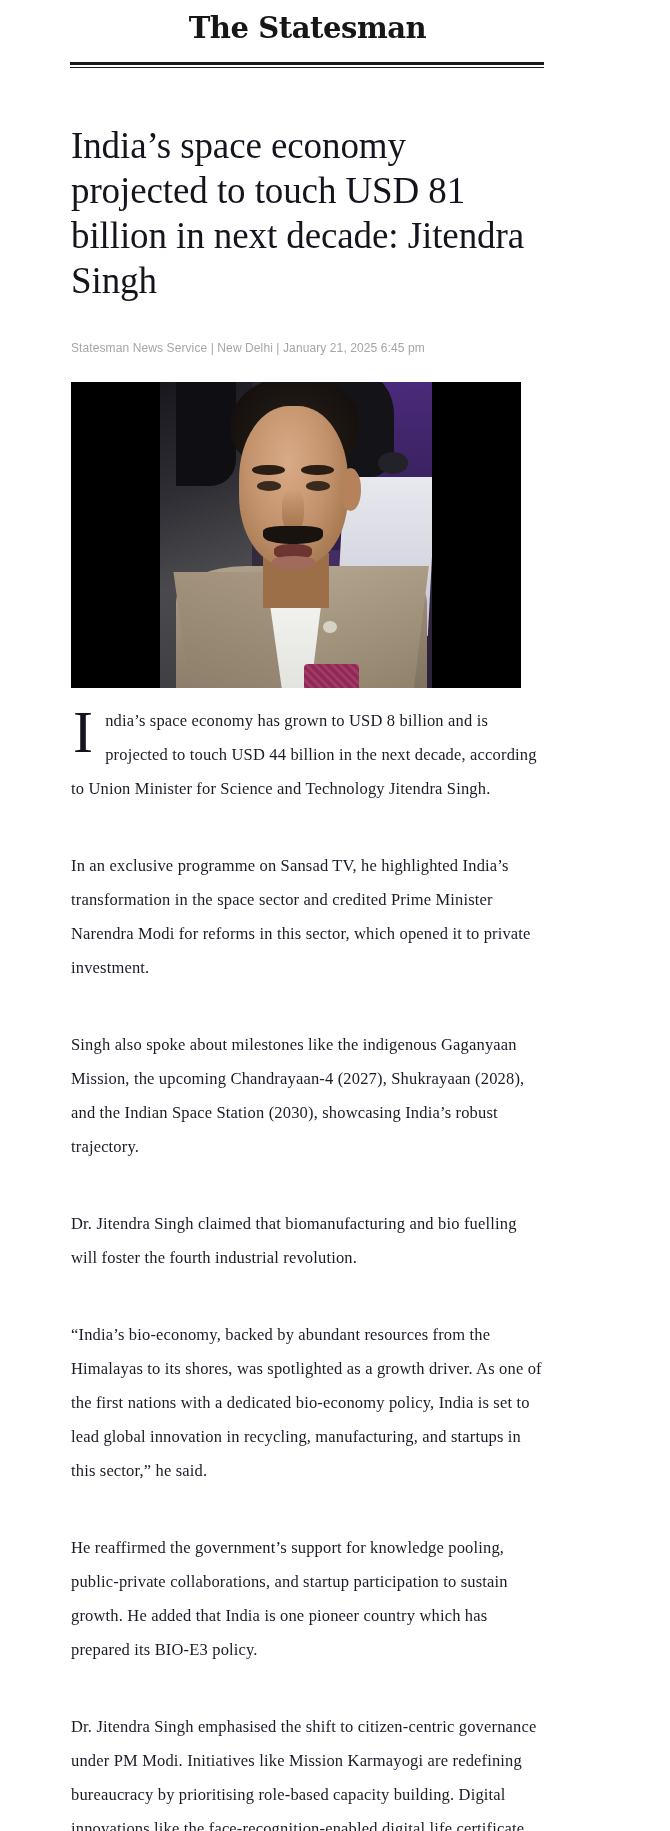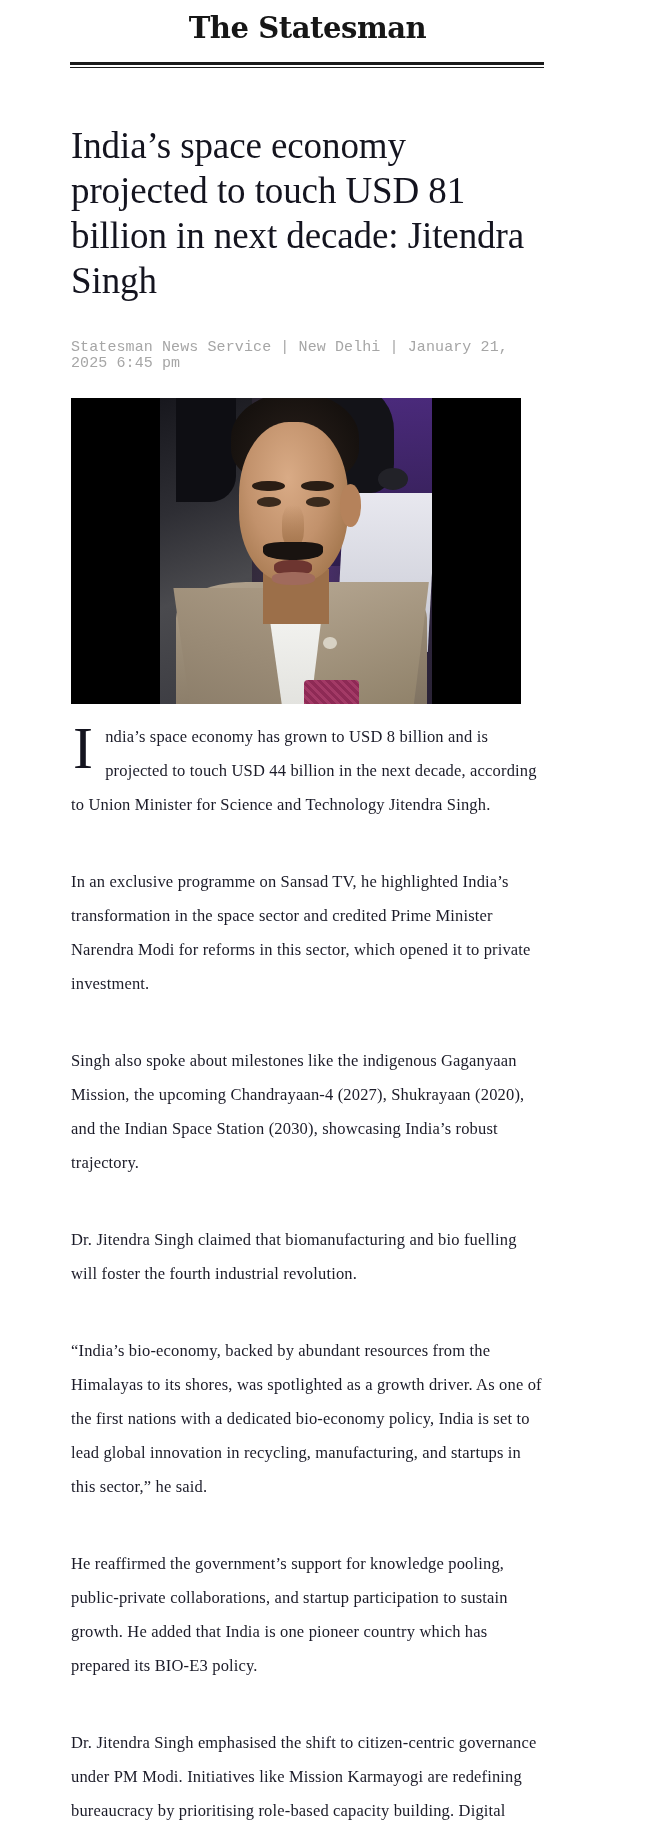--- a/index.html
+++ b/index.html
@@ -65,22 +65,22 @@
     font-family: "Liberation Serif", "DejaVu Serif", serif;
     font-weight: 400;
     font-size: 37px;
     line-height: 45px;
     letter-spacing: -0.1px;
     color: #14141f;
   }
 
   .byline {
     margin-top: 37px;
-    font-family: Liberation Mono, monospace;
-    font-size: 15px;
+    font-family: Liberation Sans, sans-serif;
+    font-size: 12px;
     line-height: 16px;
     color: #a6a6a6;
     letter-spacing: 0.1px;
   }
 
   
   .hero {
     margin-top: 26px;
     width: 450px;
     height: 306px;
@@ -281,21 +281,21 @@
         <div class="ph-nose"></div>
         <div class="ph-mustache"></div>
         <div class="ph-mouth"></div>
         <div class="ph-lip"></div>
       </div>
     </div>
 
     <div class="body-copy">
       <p class="para para-lead">India’s space economy has grown to USD 8 billion and is projected to touch USD 44 billion in the next decade, according to Union Minister for Science and Technology Jitendra Singh.</p>
       <p class="para">In an exclusive programme on Sansad TV, he highlighted India’s transformation in the space sector and credited Prime Minister Narendra Modi for reforms in this sector, which opened it to private investment.</p>
-      <p class="para">Singh also spoke about milestones like the indigenous Gaganyaan Mission, the upcoming Chandrayaan-4 (2027), Shukrayaan (2020), and the Indian Space Station (2030), showcasing India’s robust trajectory.</p>
+      <p class="para">Singh also spoke about milestones like the indigenous Gaganyaan Mission, the upcoming Chandrayaan-4 (2027), Shukrayaan (2028), and the Indian Space Station (2030), showcasing India’s robust trajectory.</p>
       <p class="para">Dr. Jitendra Singh claimed that biomanufacturing and bio fuelling will foster the fourth industrial revolution.</p>
       <p class="para">“India’s bio-economy, backed by abundant resources from the Himalayas to its shores, was spotlighted as a growth driver. As one of the first nations with a dedicated bio-economy policy, India is set to lead global innovation in recycling, manufacturing, and startups in this sector,” he said.</p>
       <p class="para">He reaffirmed the government’s support for knowledge pooling, public-private collaborations, and startup participation to sustain growth. He added that India is one pioneer country which has prepared its BIO-E3 policy.</p>
       <p class="para">Dr. Jitendra Singh emphasised the shift to citizen-centric governance under PM Modi. Initiatives like Mission Karmayogi are redefining bureaucracy by prioritising role-based capacity building. Digital innovations like the face-recognition-enabled digital life certificate and dynamic online modules have eased citizens’ lives.</p>
     </div>
 
   </div>
 </div>
 
 </body></html>

